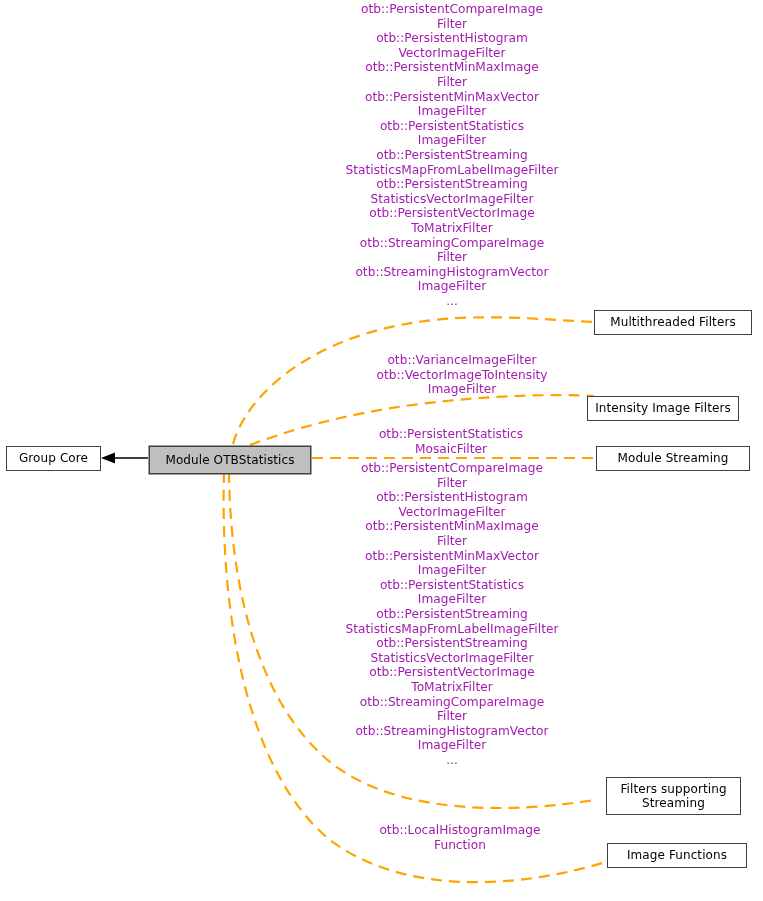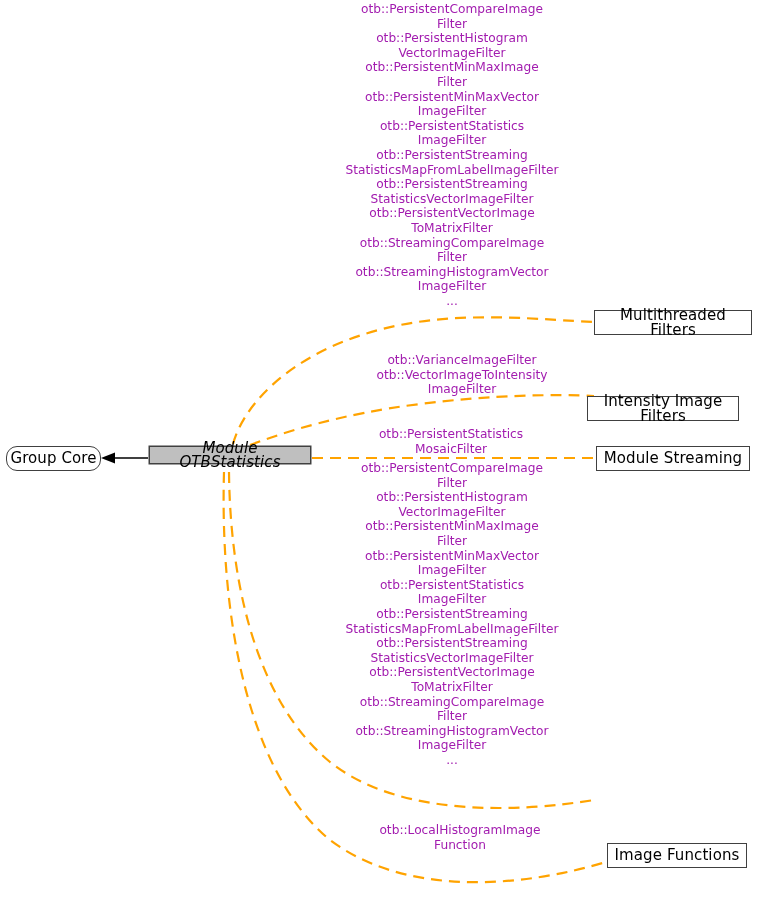--- a/index.html
+++ b/index.html
@@ -32,21 +32,21 @@
   .node {
     position: absolute;
     box-sizing: border-box;
     display: flex;
     align-items: center;
     justify-content: center;
     text-align: center;
     background: #ffffff;
     border: 1px solid #404040;
     color: #000000;
-    font-size: 15px;
+    font-size: 12px;
     line-height: 14.5px;
     letter-spacing: 0.1px;
     white-space: pre-line;
   }
   .node.current {
     background: #bfbfbf;
     border: 1px solid #404040;
     box-shadow: 0 0 0 0.5px #404040;
   }
   .edge-label {
@@ -134,26 +134,28 @@
 ToMatrixFilter
 otb::StreamingCompareImage
 Filter
 otb::StreamingHistogramVector
 ImageFilter
 ...</div>
 
   <div class="edge-label" style="left:315px; top:823px; width:290px;">otb::LocalHistogramImage
 Function</div>
 
-  <div class="node" style="left:6px; top:446px; width:95px; height:25px;border-radius:11px;">Group Core</div>
+  <div class="node" style="left:6px; top:446px; width:95px; height:25px;">Group Core</div>
 
-  <div class="node current" style="left:149px; top:446px; width:162px; height:18px;font-style:italic;">Module OTBStatistics</div>
+  <div class="node current" style="left:149px; top:446px; width:162px; height:28px;">Module OTBStatistics</div>
 
   <div class="node" style="left:594px; top:310px; width:158px; height:25px;">Multithreaded Filters</div>
 
   <div class="node" style="left:587px; top:384px; width:152px; height:25px;margin-top:12px;">Intensity Image Filters</div>
 
   <div class="node" style="left:596px; top:446px; width:154px; height:25px;">Module Streaming</div>
 
+  <div class="node" style="left:606px; top:777px; width:135px; height:38px;">Filters supporting
+Streaming</div>
 
   <div class="node" style="left:607px; top:843px; width:140px; height:25px;">Image Functions</div>
 
 </div>
 
 </body></html>

